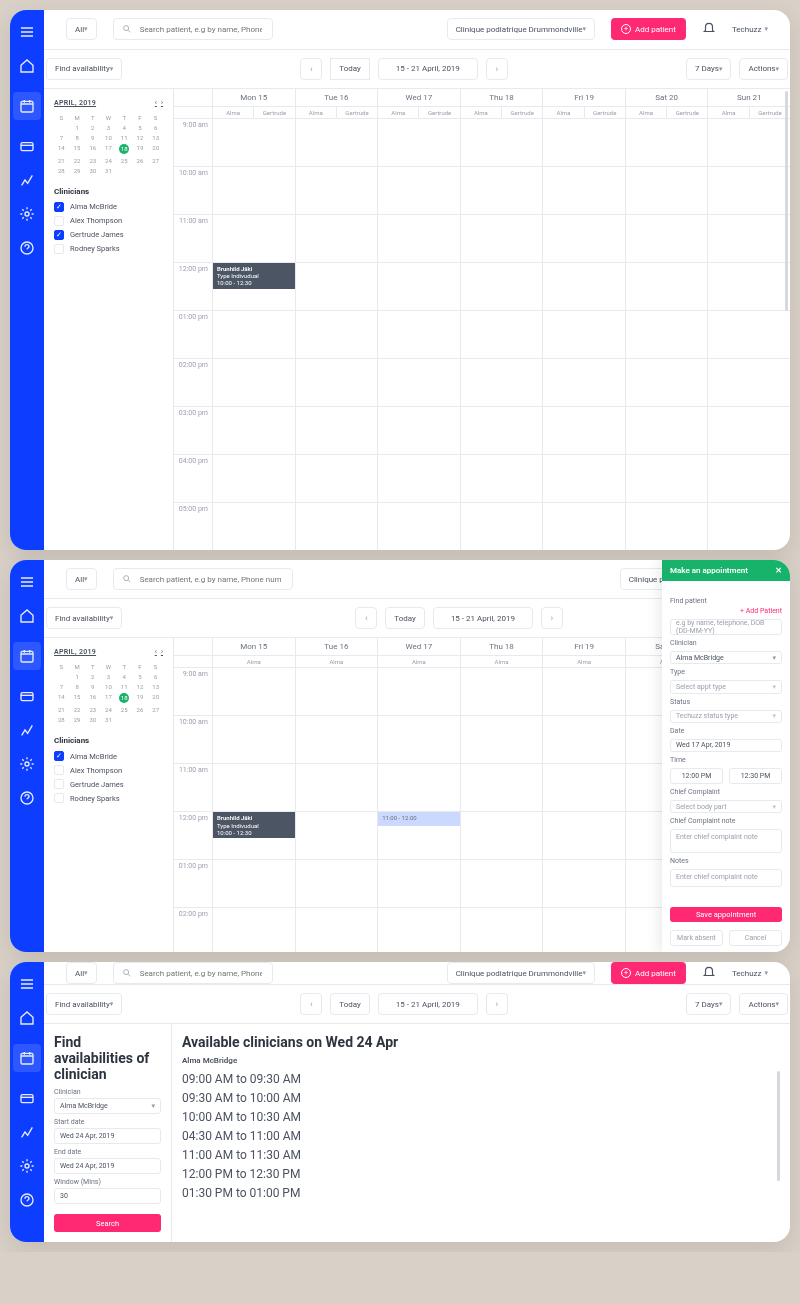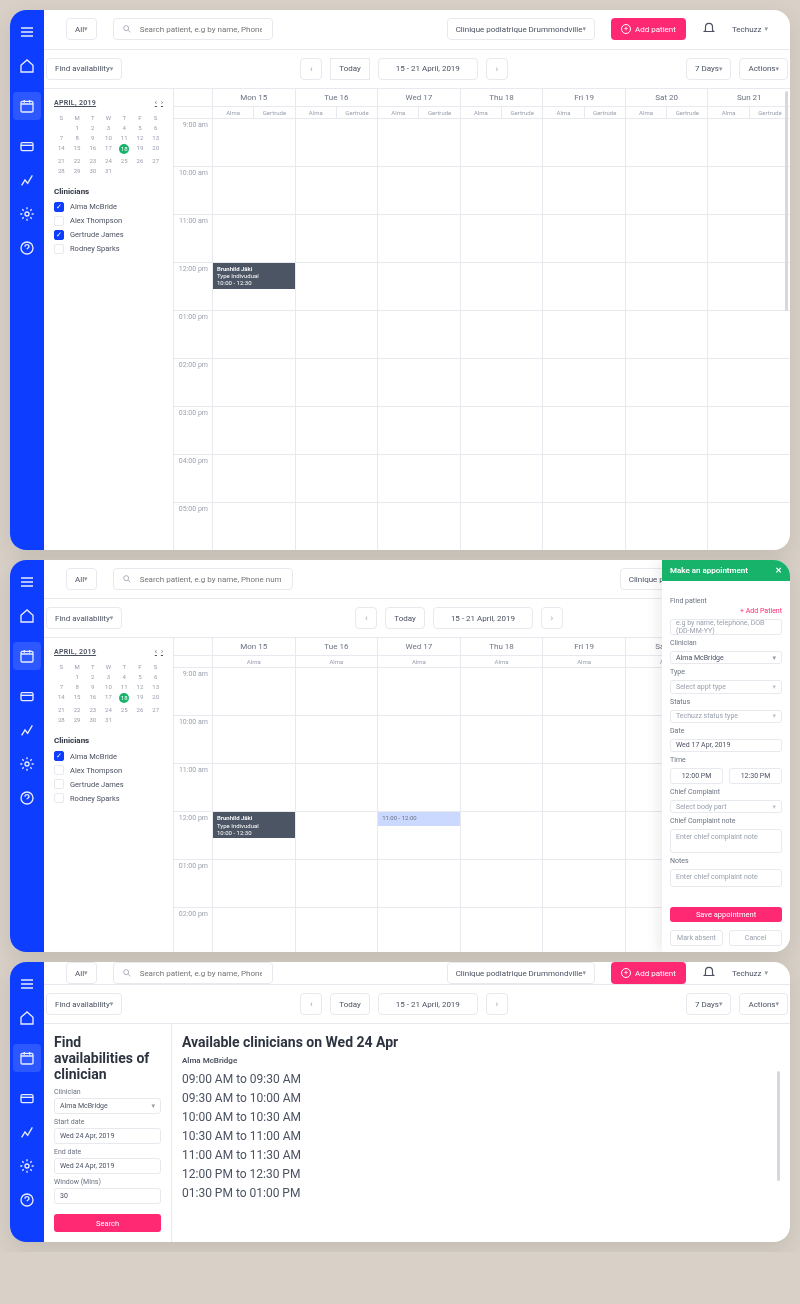--- a/index.html
+++ b/index.html
@@ -813,21 +813,21 @@
           </div>
         <button class="f-search">Search</button>
       </div>
       <div class="panel-b">
         <h5 class="mini">Available clinicians on Wed 24 Apr</h5>
         <div style="font-size:8px;font-weight:600;margin:4px 0;">Alma McBridge</div>
         <div class="slot-list">
             <div class="row">09:00 AM to 09:30 AM</div>
             <div class="row">09:30 AM to 10:00 AM</div>
             <div class="row">10:00 AM to 10:30 AM</div>
-            <div class="row">10:30 AM to 11:00 AM</div>
+            <div class="row">04:30 AM to 11:00 AM</div>
             <div class="row">11:00 AM to 11:30 AM</div>
             <div class="row">12:00 PM to 12:30 PM</div>
             <div class="row">01:30 PM to 01:00 PM</div>
           <div class="bar"></div>
         </div>
       </div>
     </div>
   </div>
 </div>
 

